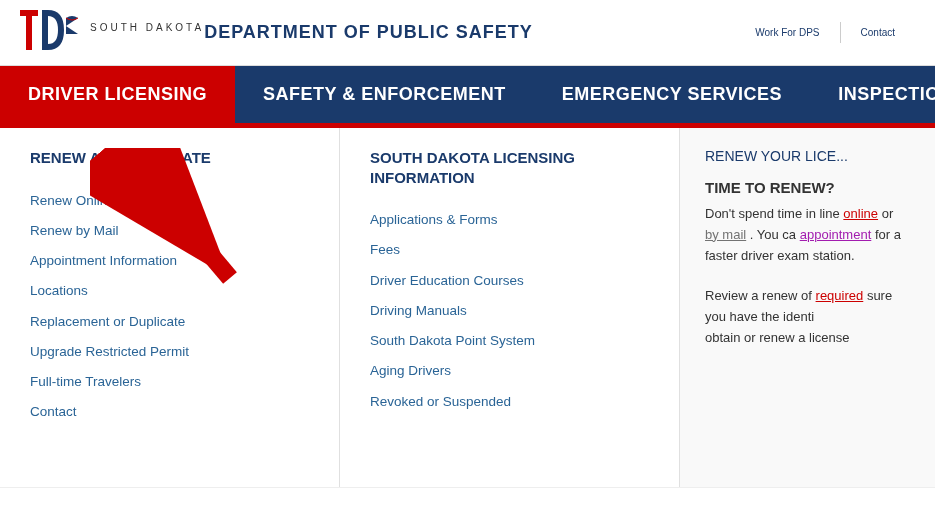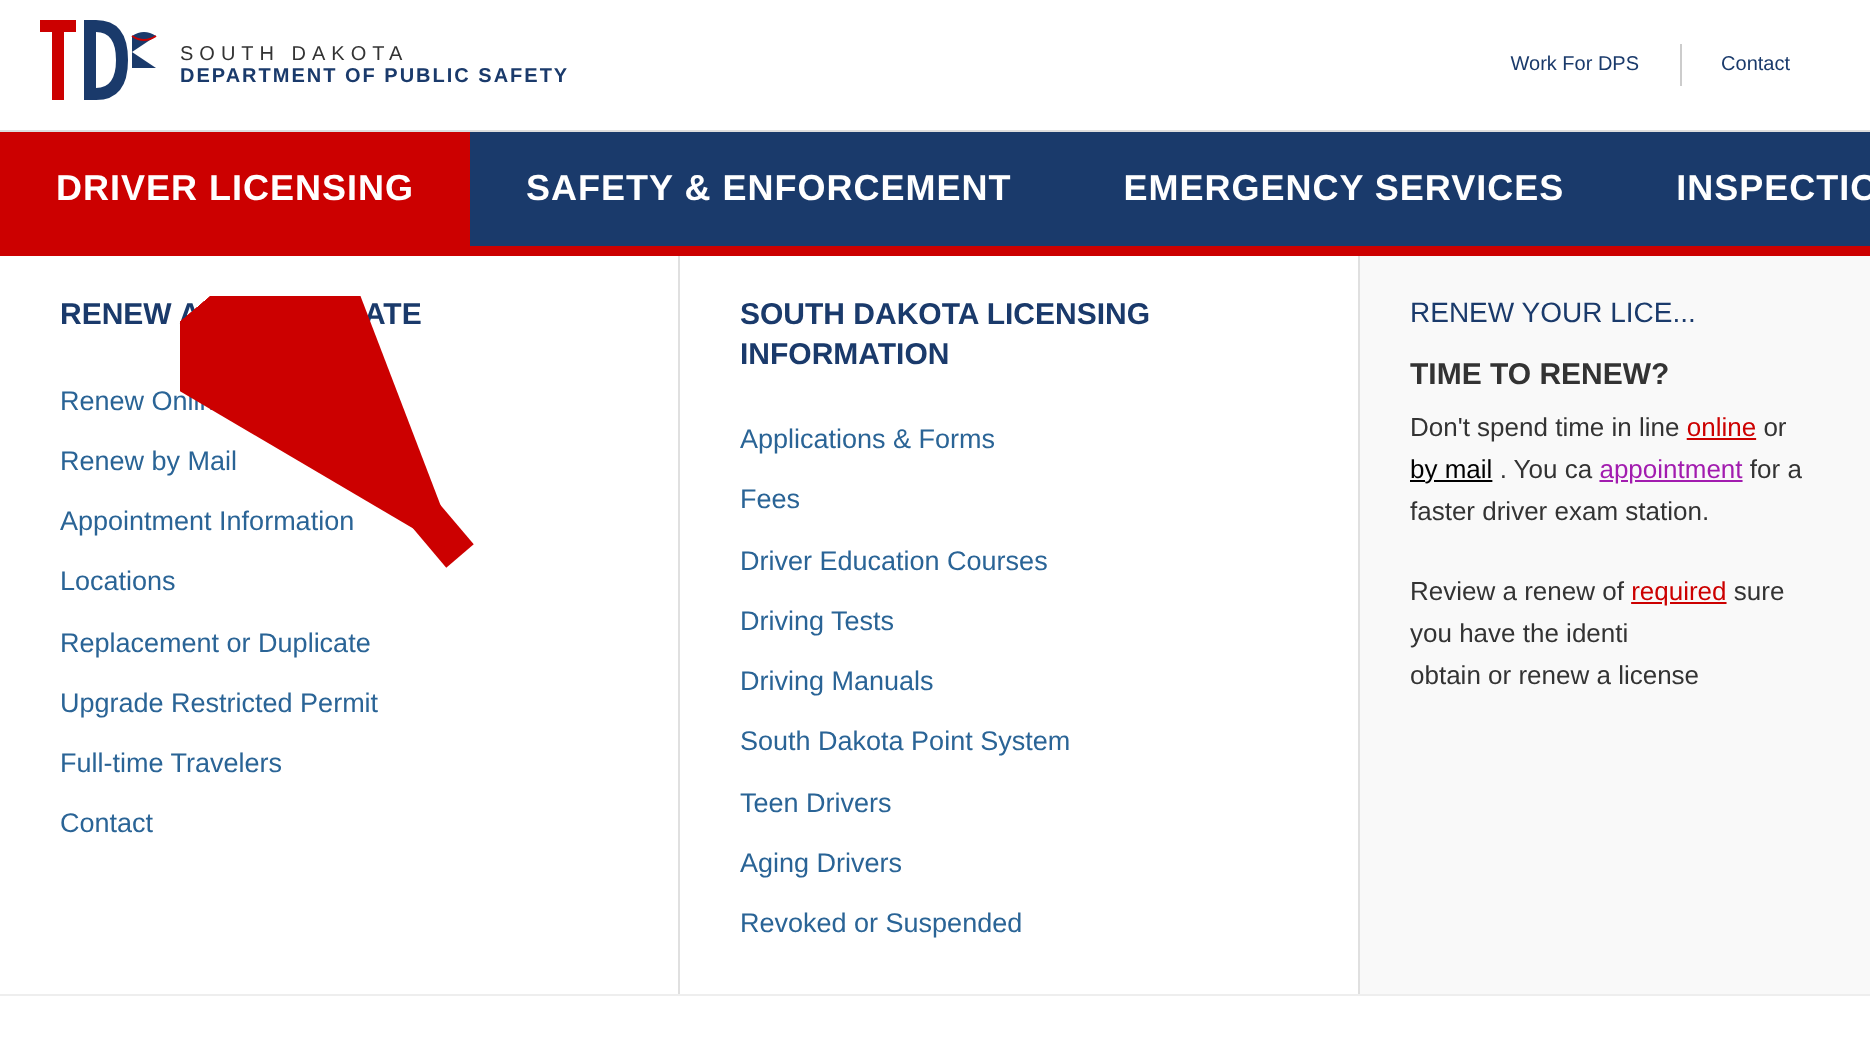--- a/index.html
+++ b/index.html
@@ -13,30 +13,30 @@
       padding: 10px 20px;
       border-bottom: 1px solid #ddd;
     }
     .logo-area {
       display: flex;
       align-items: center;
       gap: 10px;
     }
     .logo-text {
       display: flex;
-      flex-direction: column;
+      flex-direction: row;
     }
     .logo-text .state-name {
       font-size: 10px;
       letter-spacing: 3px;
       color: #333;
       font-weight: normal;
     }
     .logo-text .dept-name {
-      font-size: 10px;
+      font-size: 18px;
       color: #1a3a6b;
       font-weight: bold;
       letter-spacing: 1px;
       text-transform: uppercase;
     }
     .header-links {
       display: flex;
       align-items: center;
       gap: 0;
     }
@@ -234,36 +234,34 @@
         <a class="dropdown-link" href="#">Upgrade Restricted Permit</a>
         <a class="dropdown-link" href="#">Full-time Travelers</a>
         <a class="dropdown-link" href="#">Contact</a>
       </div>
 
       <div class="dropdown-col">
         <div class="dropdown-col-title">South Dakota Licensing Information</div>
         <a class="dropdown-link" href="#">Applications &amp; Forms</a>
         <a class="dropdown-link" href="#">Fees</a>
         <a class="dropdown-link" href="#">Driver Education Courses</a>
-        <a class="dropdown-link" href="#">Driving Tests</a>
         <a class="dropdown-link" href="#">Driving Manuals</a>
         <a class="dropdown-link" href="#">South Dakota Point System</a>
-        <a class="dropdown-link" href="#">Teen Drivers</a>
         <a class="dropdown-link" href="#">Aging Drivers</a>
         <a class="dropdown-link" href="#">Revoked or Suspended</a>
       </div>
 
       <div class="dropdown-right">
         <div class="renew-title">Renew Your Lice...</div>
         <div class="renew-subtitle">TIME TO RENEW?</div>
         <div class="renew-text">
           <span>Don't spend time in line</span>
           <a href="#" style="color:#cc0000;">online</a>
           <span> or </span>
-          <a href="#" style="color:#000000;">by mail</a>
+          <a href="#" style="color:#737373;">by mail</a>
           <span>. You ca</span>
           <a href="#" style="color:#a21caf;">appointment</a>
           <span> for a faster driver exam station.</span>
         </div>
         <div class="renew-text renew-section">
           <span>Review a renew of </span>
           <a href="#" style="color:#cc0000;">required</a>
           <span> sure you have the identi</span>
           <br>
           <span>obtain or renew a license</span>

